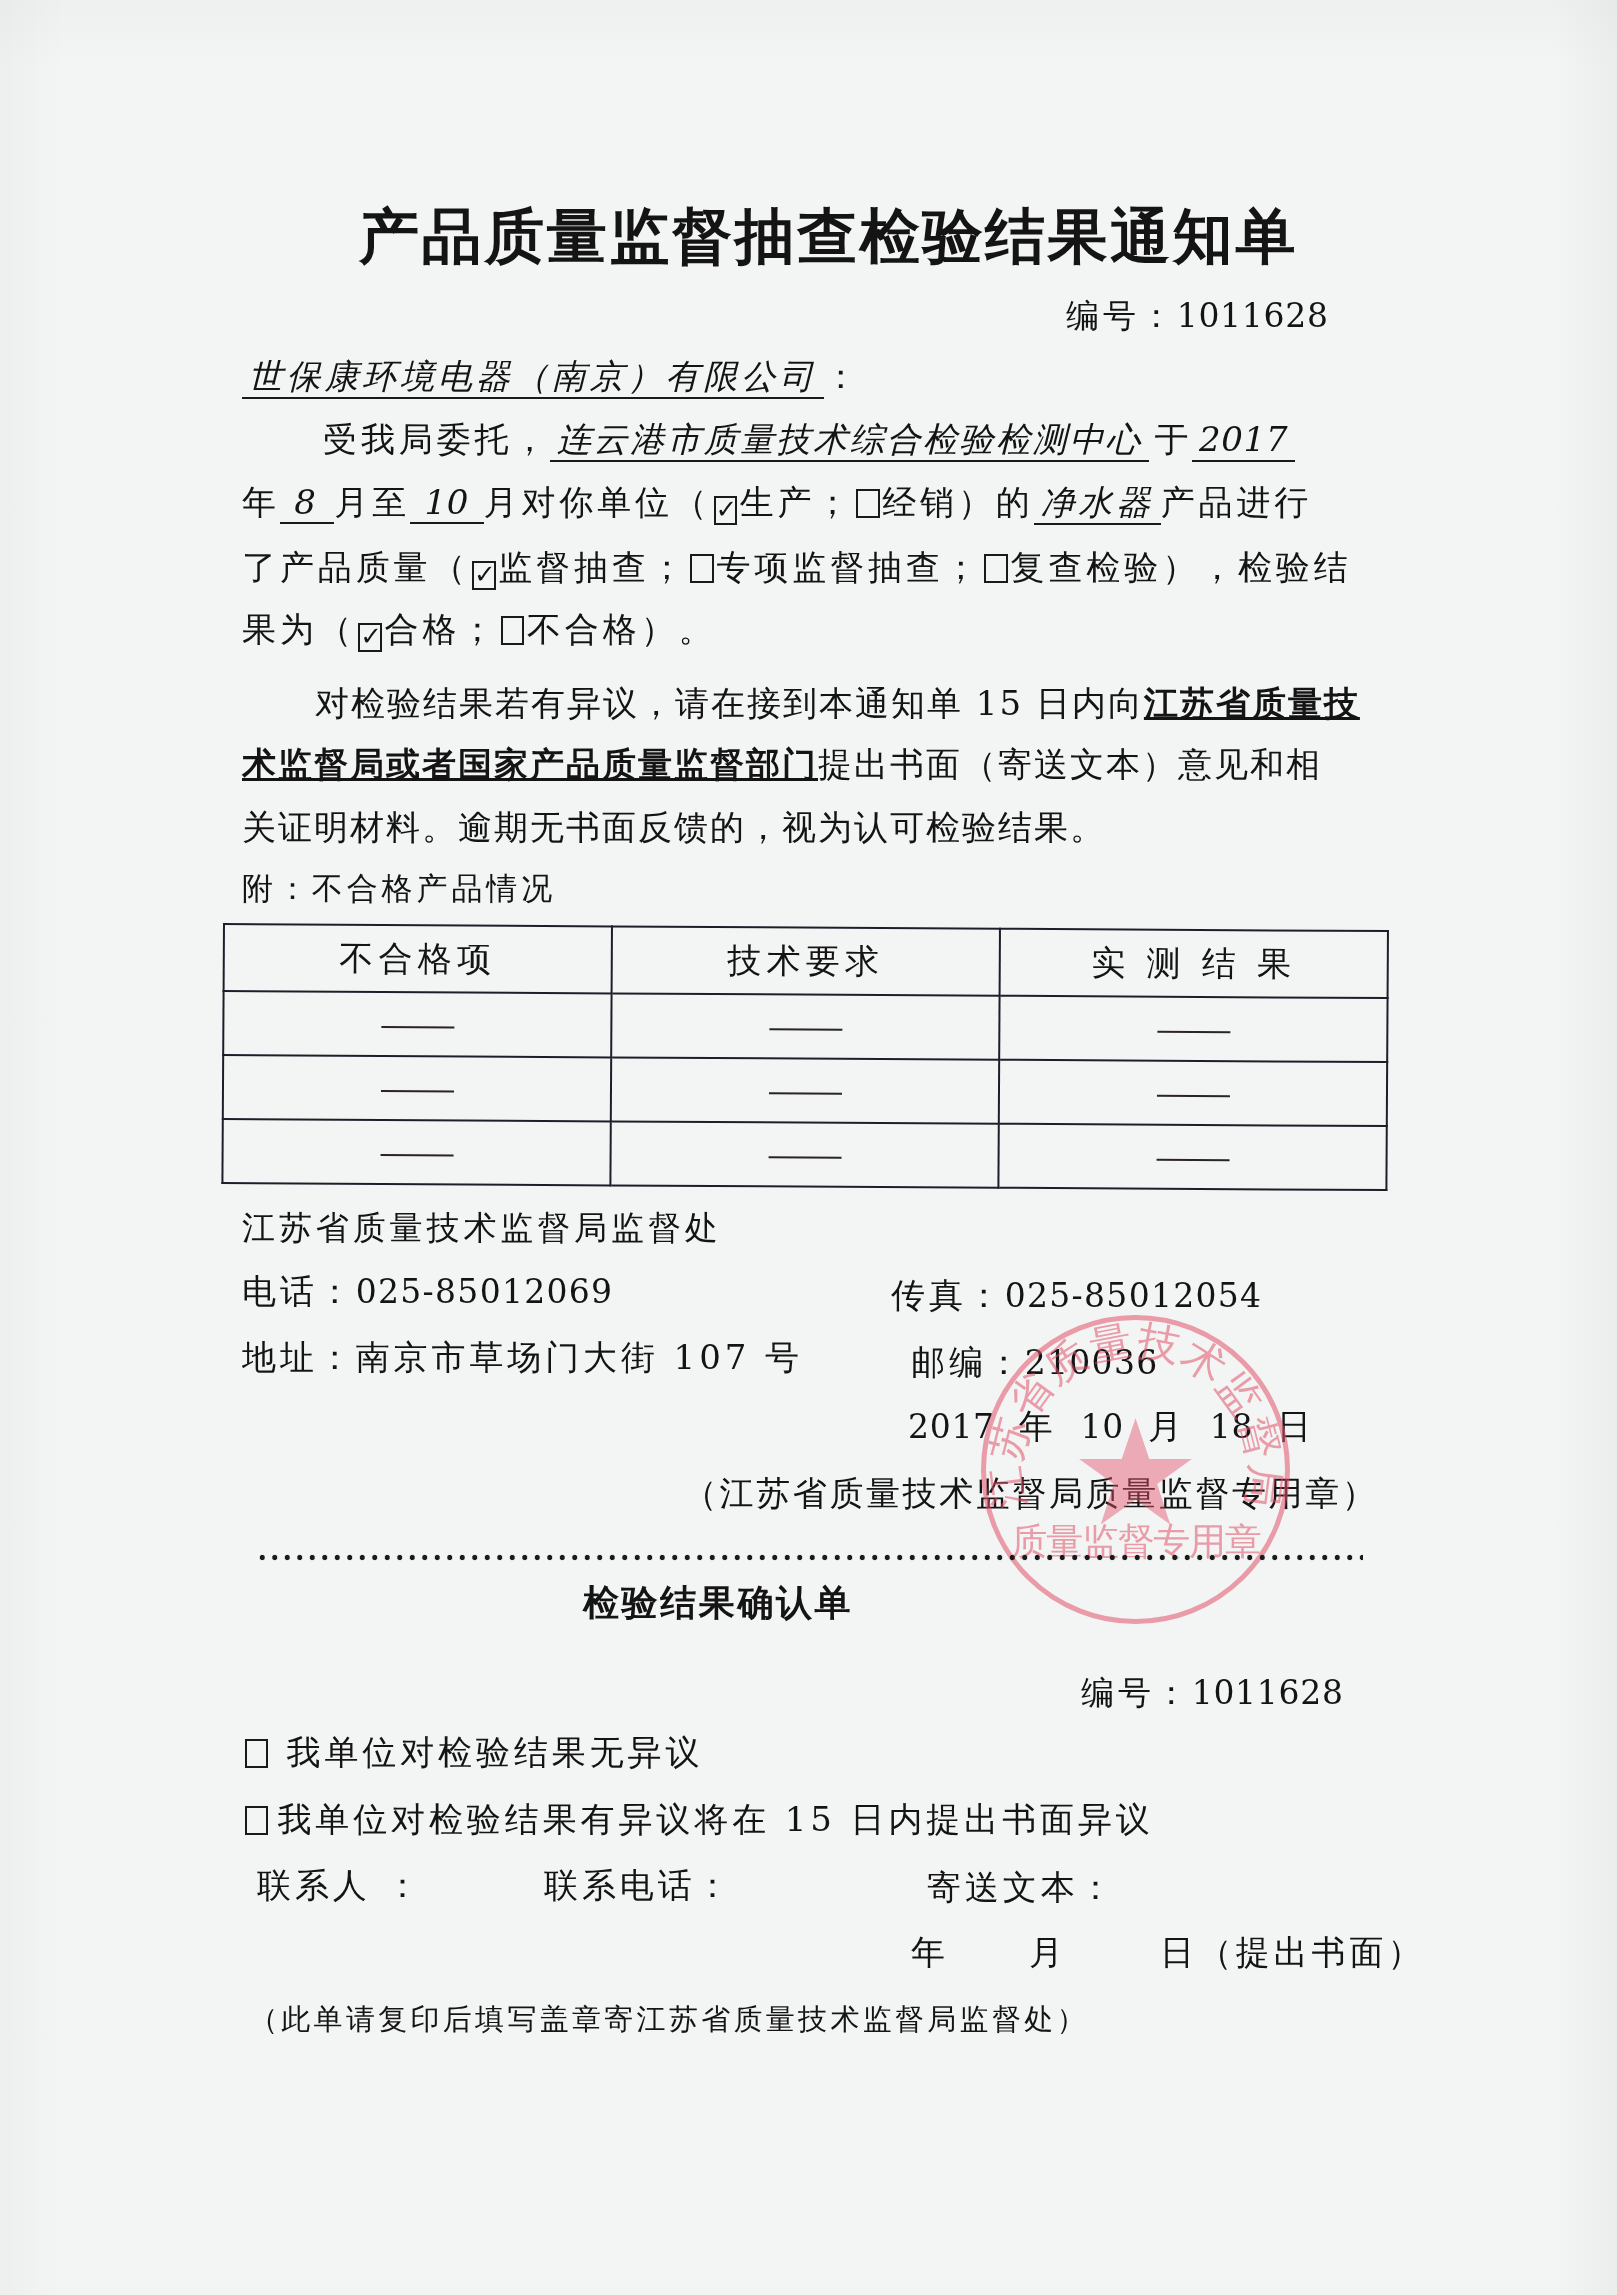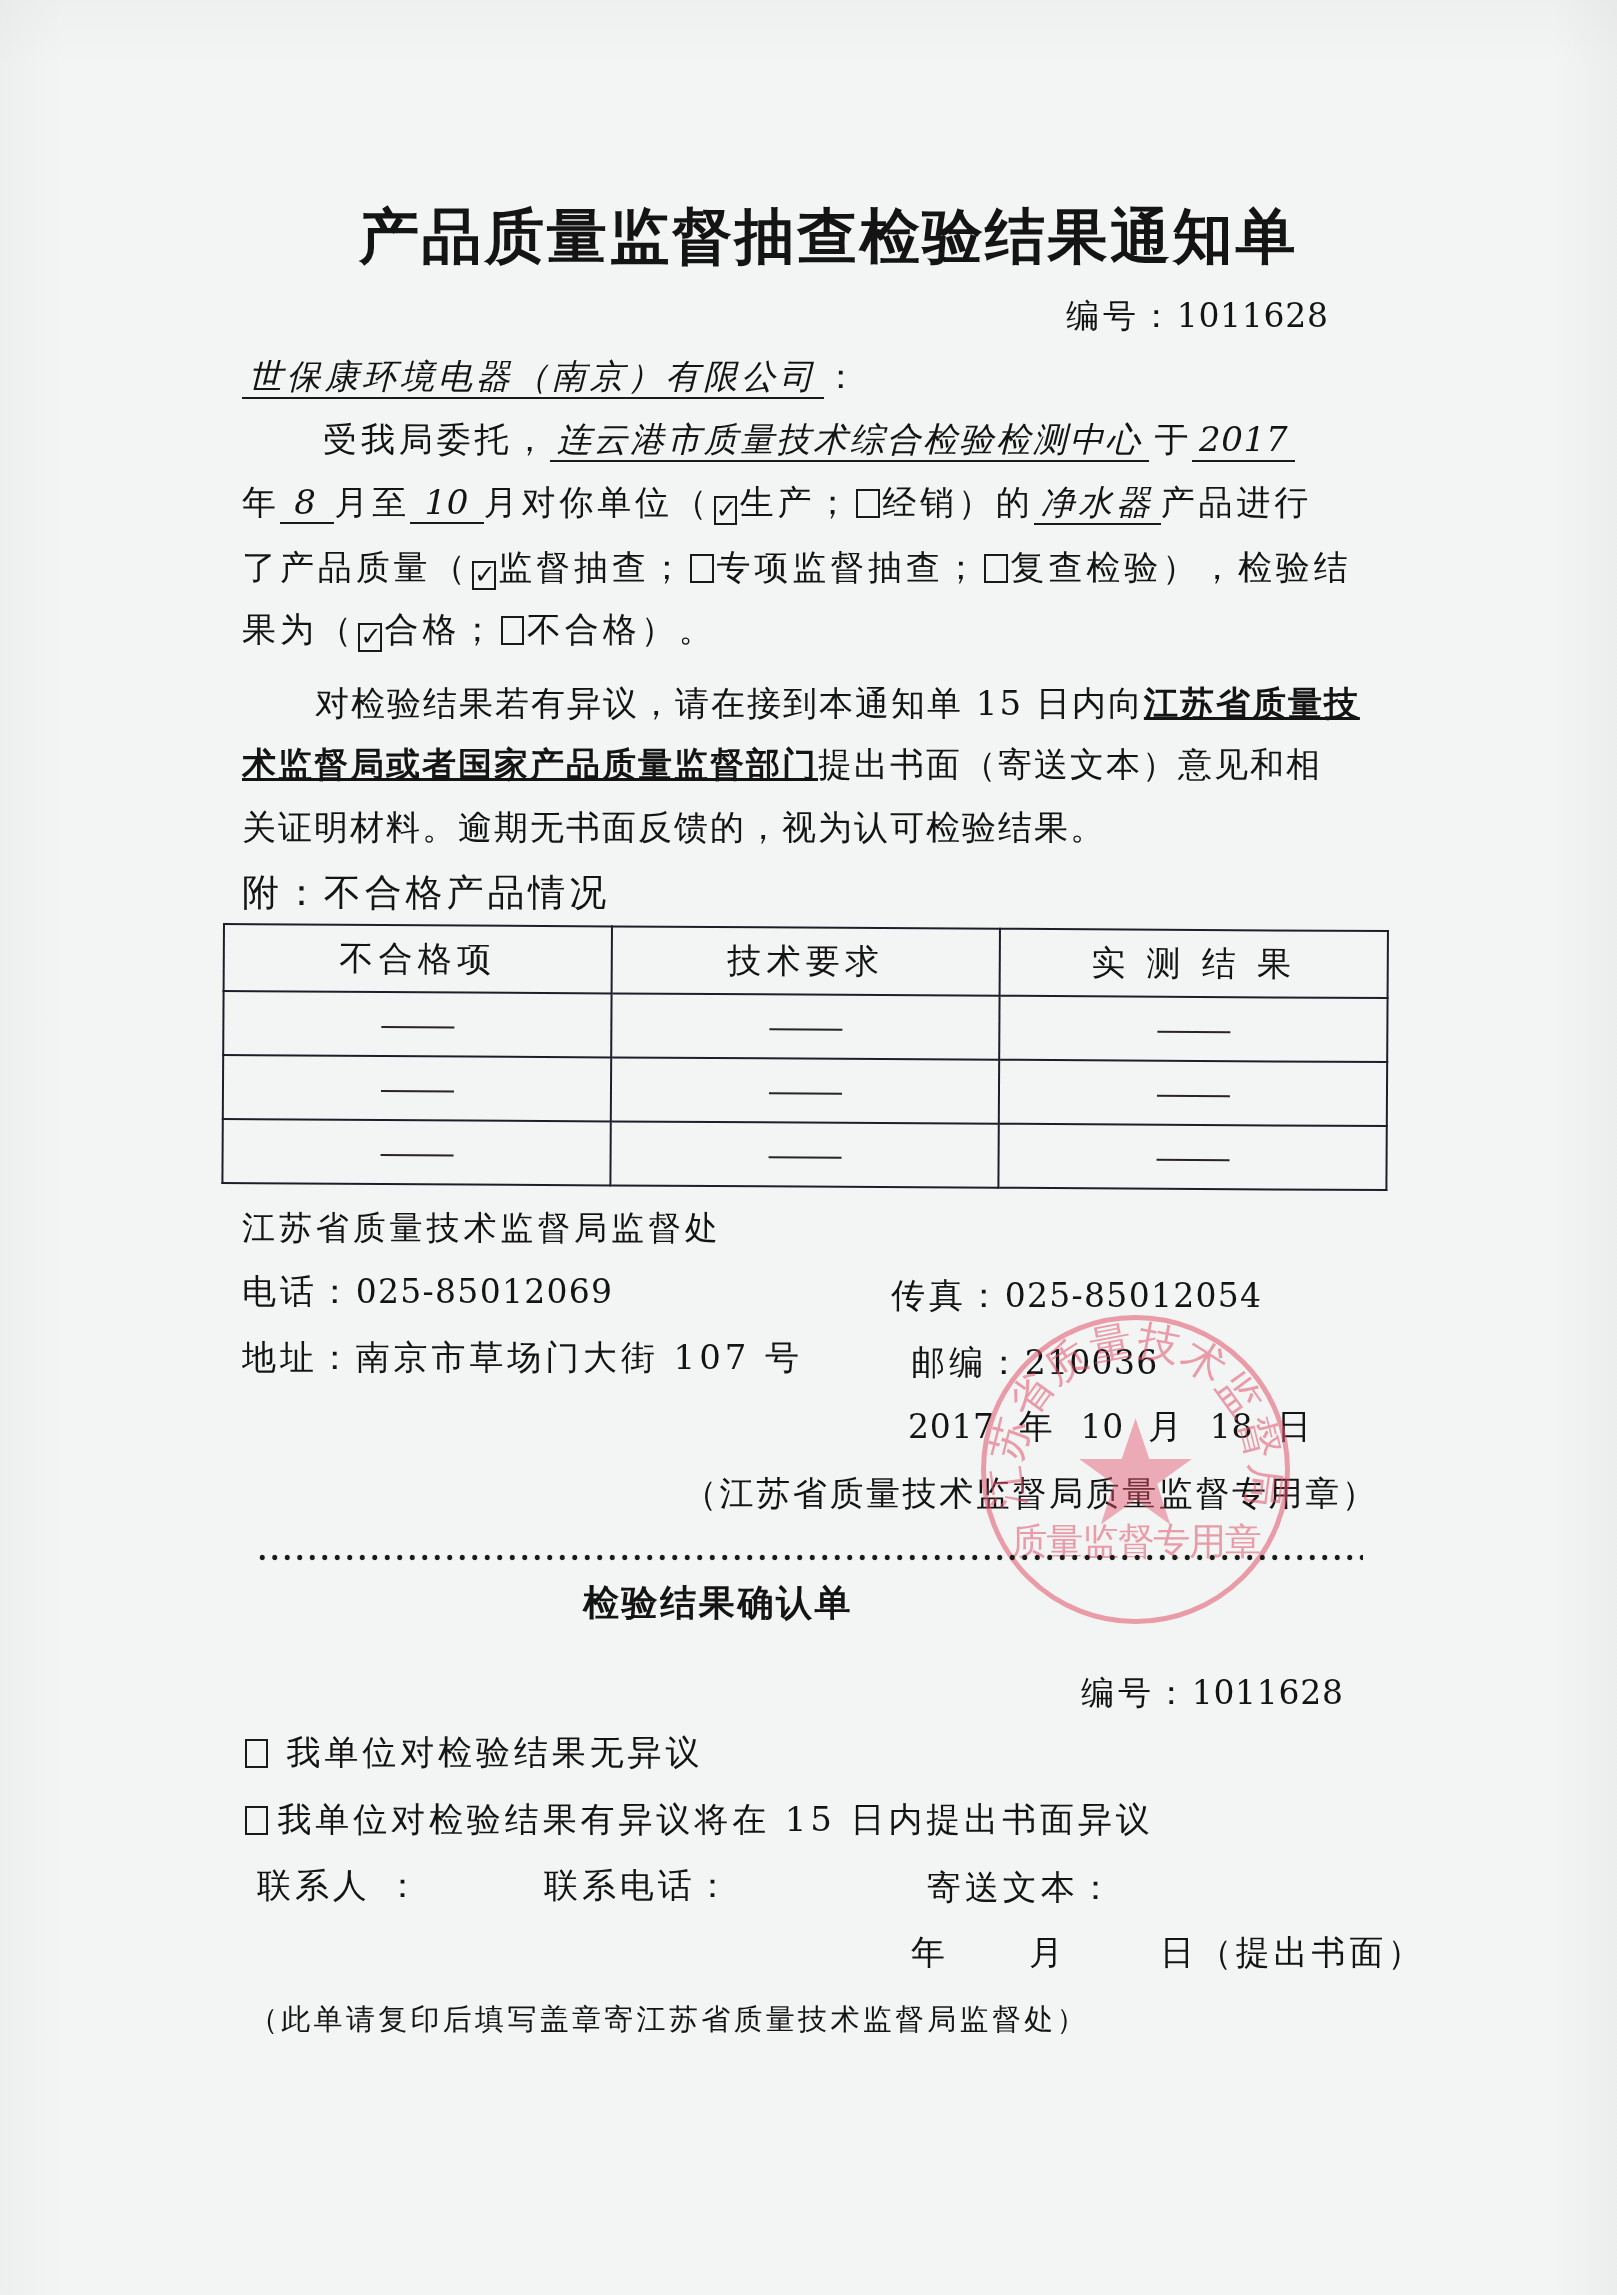--- a/index.html
+++ b/index.html
@@ -85,21 +85,21 @@
 </div>
 
 <div class="abs t" style="left:315px; top:681px; letter-spacing:2px;">
   <span>对检验结果若有异议，请在接到本通知单 15 日内向</span><span class="bold">江苏省质量技</span>
 </div>
 <div class="abs t" style="left:242px; top:742px; letter-spacing:2px;">
   <span class="bold">术监督局或者国家产品质量监督部门</span><span>提出书面（寄送文本）意见和相</span>
 </div>
 <div class="abs t" style="left:242px; top:805px; letter-spacing:2px;">关证明材料。逾期无书面反馈的，视为认可检验结果。</div>
 
-<div class="abs t" style="left:242px; top:868px; font-size:37px;">附：不合格产品情况</div>
+<div class="abs t" style="left:242px; top:868px; font-size:31px;">附：不合格产品情况</div>
 
 <table class="defects">
   <tbody>
       <tr>
     <th style="width:33.3%;">不合格项</th>
     <th style="width:33.3%;">技术要求</th>
     <th style="width:33.3%;">实 测 结 果</th>
   </tr>
   <tr>
     <td><span class="dash"></span></td>

